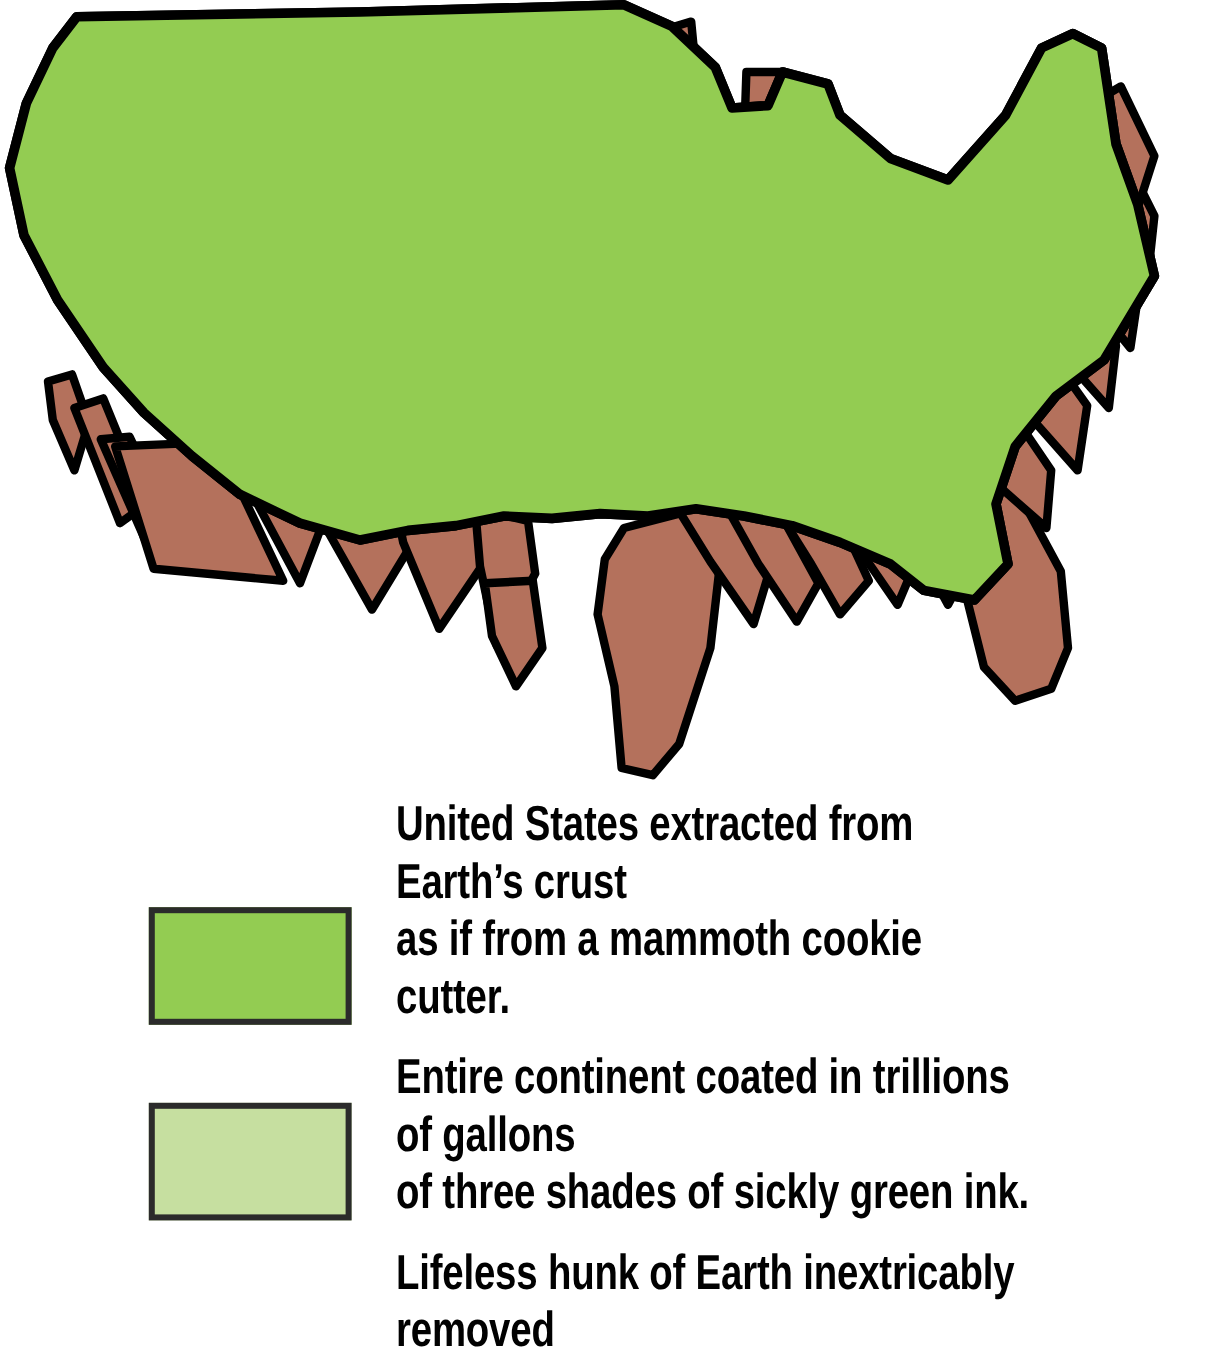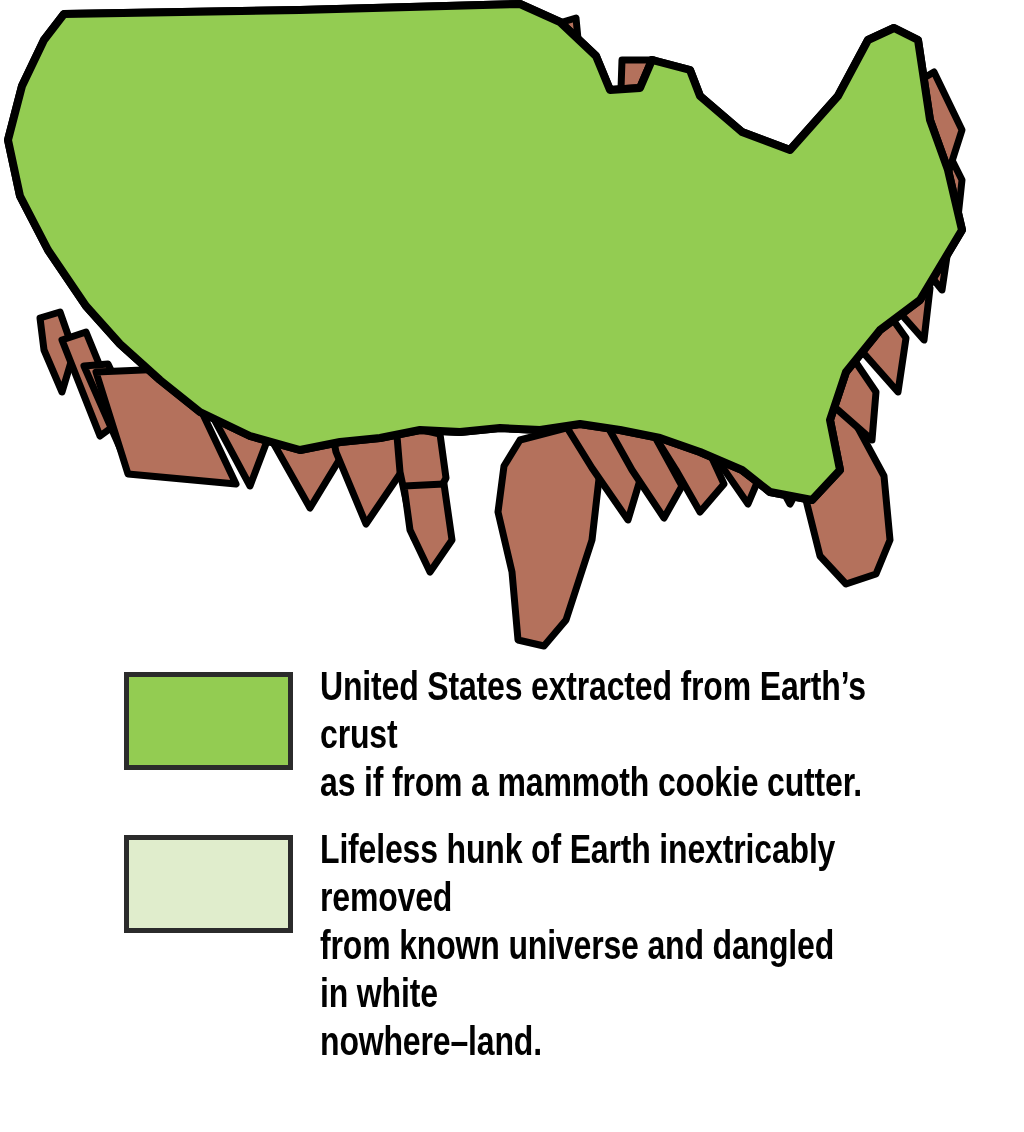--- a/index.html
+++ b/index.html
@@ -31,22 +31,23 @@
 
   
   #legend {
     position: absolute;
     left: 0;
     top: 660px;
     width: 1024px;
   }
   .legend-row {
     display: flex;
-    align-items: flex-start;
+    align-items: flex-end;
     margin-bottom: 17px;
+    gap: 10px;
   }
   .legend-swatch-wrap {
     width: 320px;
     flex: 0 0 320px;
     display: flex;
     justify-content: flex-start;
     padding-left: 124px;
     box-sizing: border-box;
     padding-top: 12px;
   }
@@ -190,20 +191,27 @@
 <div id="legend">
 
   <div class="legend-row">
     <div class="legend-swatch-wrap">
       <div class="legend-swatch" style="background-color: rgb(147, 204, 82);"></div>
     </div>
     <div class="legend-text">United States extracted from Earth’s crust
 as if from a mammoth cookie cutter.</div>
   </div>
 
+  <div class="legend-row">
+    <div class="legend-swatch-wrap">
+      <div class="legend-swatch" style="background-color: rgb(198, 223, 160);"></div>
+    </div>
+    <div class="legend-text">Entire continent coated in trillions of gallons
+of three shades of sickly green ink.</div>
+  </div>
 
   <div class="legend-row">
     <div class="legend-swatch-wrap">
       <div class="legend-swatch" style="background-color: rgb(224, 237, 204);"></div>
     </div>
     <div class="legend-text">Lifeless hunk of Earth inextricably removed
 from known universe and dangled in white
 nowhere–land.</div>
   </div>
 

